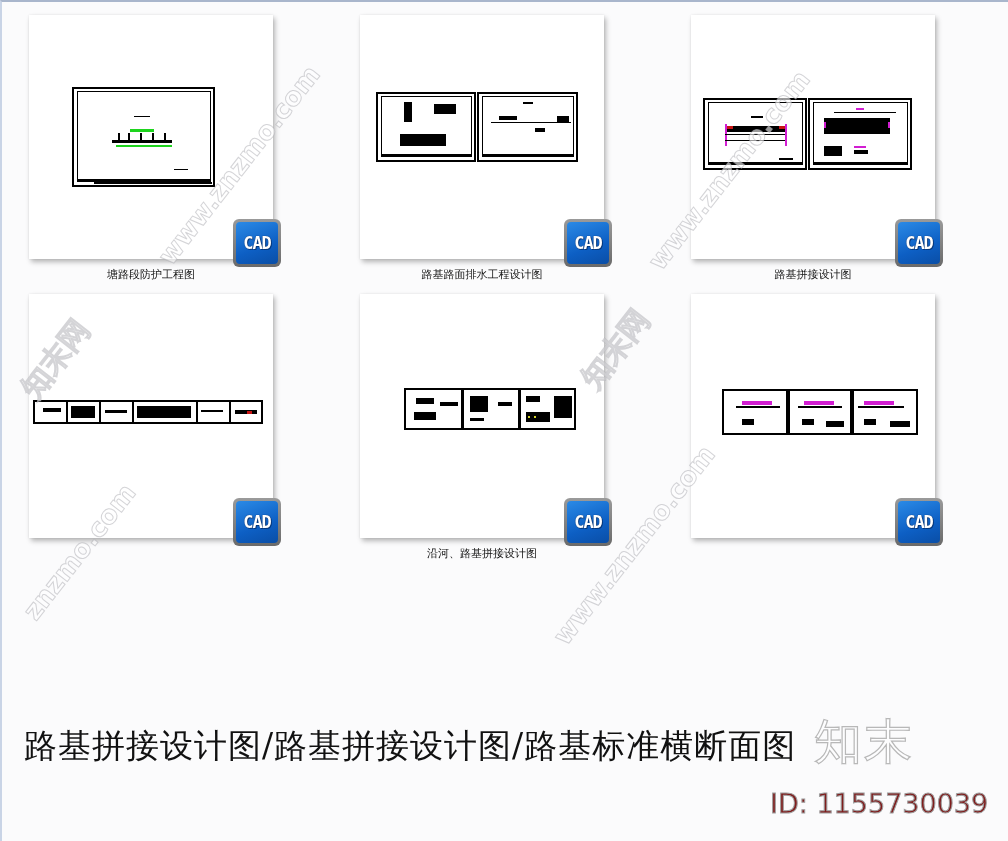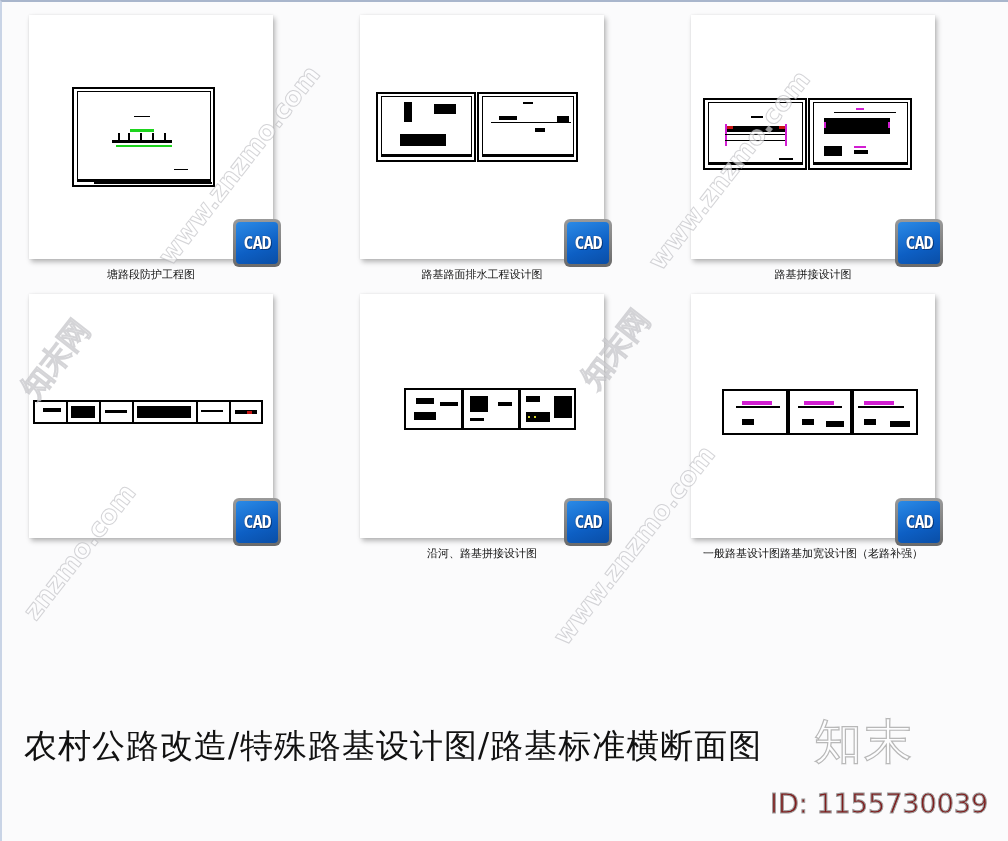--- a/index.html
+++ b/index.html
@@ -211,26 +211,25 @@
         <div class="blk" style="left:102px;top:30px;width:18px;height:6px;"></div>
         <div class="mag" style="left:140px;top:10px;width:30px;height:4px;"></div>
         <div class="blk" style="left:134px;top:15px;width:46px;height:2px;"></div>
         <div class="blk" style="left:140px;top:28px;width:12px;height:6px;"></div>
         <div class="blk" style="left:166px;top:30px;width:20px;height:6px;"></div>
       </div>
     </div>
     <div class="cad-badge">
         <div class="inner">CAD</div>
       </div>
-    <div class="caption wide">一般路基设计图路基加宽设计图（老路补强）</div>
   </div>
 </div>
 
 <div class="watermark" style="left:150px;top:250px;font-size:26px;">www.znzmo.com</div>
 <div class="watermark" style="left:640px;top:255px;font-size:26px;">www.znzmo.com</div>
 <div class="watermark" style="left:545px;top:630px;font-size:26px;">www.znzmo.com</div>
 <div class="watermark" style="left:10px;top:380px;font-size:30px;">知末网</div>
 <div class="watermark" style="left:570px;top:370px;font-size:30px;">知末网</div>
 <div class="watermark" style="left:15px;top:605px;font-size:26px;">znzmo.com</div>
 
-<div class="title">农村公路改造/特殊路基设计图/路基标准横断面图</div>
+<div class="title">路基拼接设计图/路基拼接设计图/路基标准横断面图</div>
 <div class="logo-wm">知末</div>
 <div class="id-wm">ID: 1155730039</div>
 
 </body></html>

